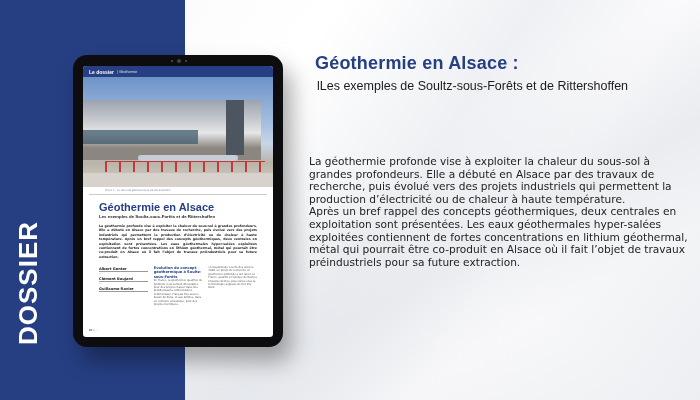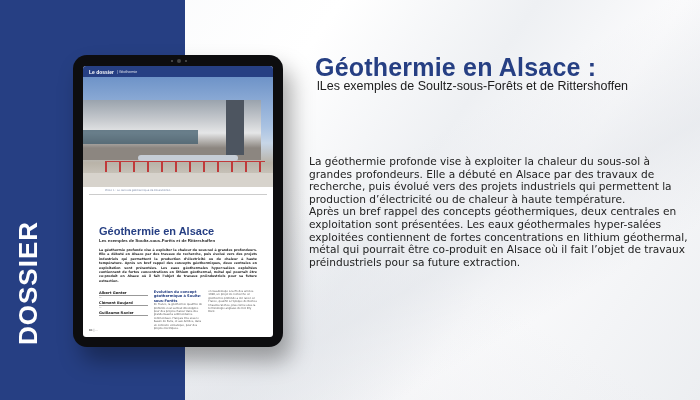--- a/index.html
+++ b/index.html
@@ -52,31 +52,31 @@
     background:linear-gradient(180deg,#9aa3ad 0%, #c9ccd0 35%, #e5e6e7 55%, #8c8680 80%);
   }
   .bldg-band { position:absolute; left:0; top:30px; width:115px; height:14px; background:#3f5b6b; opacity:0.75; }
   .machine { position:absolute; left:143px; top:23px; width:18px; height:55px; background:#4d5560; }
   .pipe { position:absolute; left:55px; top:78px; width:100px; height:6px; background:#c6cdd6; border-radius:3px; }
   .fence { position:absolute; left:22px; top:84px; width:160px; height:10px;
     background: repeating-linear-gradient(90deg, #c03a3a 0 2px, transparent 2px 14px);
     border-top:1px solid #c03a3a; }
   .ground { position:absolute; left:0; bottom:0; width:100%; height:14px; background:#d7d3cc; }
   .caption { font-size:2.5px; color:#7c8aa8; padding:2px 16px; border-bottom:0.5px solid #ccc; margin:0 6px; height:3px; overflow:hidden; }
-  .art-title { color:#263f83; font-family:"Liberation Sans", sans-serif; font-weight:bold; font-size:11px; padding:6px 20px 0 16px;margin-top:24px; }
+  .art-title { color:#263f83; font-family:"Liberation Sans", sans-serif; font-weight:bold; font-size:11px; padding:6px 20px 0 16px; }
   .art-sub { color:#1a1a1a; font-family:"Liberation Sans", sans-serif; font-weight:bold; font-size:4.4px; padding:1px 16px 0 16px; }
   .art-lead { font-size:3.2px; line-height:4.4px; color:#222; font-weight:bold; padding:5px 16px 0 16px; text-align:justify; height:36px; overflow:hidden; }
   .cols { display:flex; gap:6px; padding:6px 16px 0 16px; height:55px; }
   .col { flex:1; font-size:2.6px; line-height:3.4px; color:#555; overflow:hidden; }
   .author { font-weight:bold; font-size:3.6px; color:#222; border-bottom:0.5px solid #999; margin-top:2px; }
   .col-head { color:#263f83; font-weight:bold; font-size:3.6px; line-height:4.4px; }
   .footer-page { position:absolute; left:6px; bottom:5px; font-size:2.8px; color:#444; }
   .title {
     position:absolute; left:315px; top:53px;
-    color:#263f83; font-family:"Liberation Sans", sans-serif; font-weight:bold; font-size:25px; letter-spacing:0.2px;
+    color:#263f83; font-family:"Liberation Sans", sans-serif; font-weight:bold; font-size:18px; letter-spacing:0.2px;
   }
   .subtitle {
     position:absolute; left:317px; top:79px; width:380px;
     color:#1c1c1c; font-family:"Liberation Sans", sans-serif; font-weight:normal; font-size:12.5px; line-height:14px;
   }
   .body-text {
     position:absolute; left:309px; top:155px; width:380px;
     color:#222; font-family:"DejaVu Sans", sans-serif; font-size:10.6px; line-height:12.6px;
   }
   .body-text p { margin:0; }

